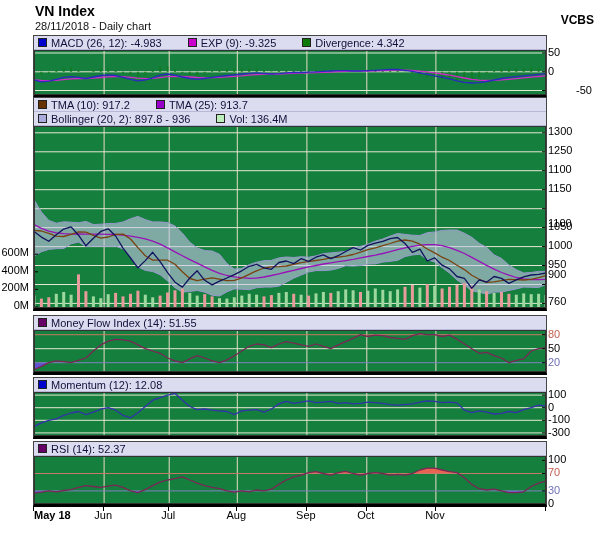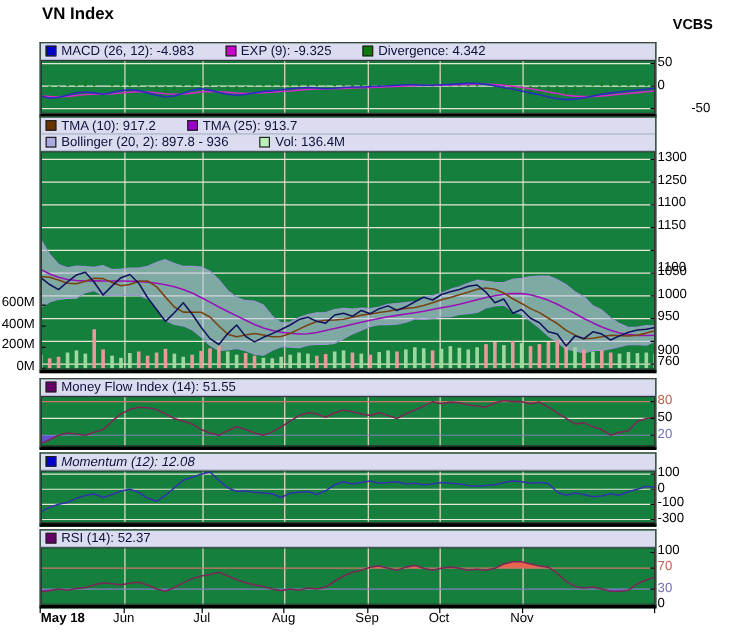--- a/index.html
+++ b/index.html
@@ -16,20 +16,21 @@
   .vol-tick{position:absolute;left:0;width:29px;text-align:right;font-size:11px;color:#000;}
   .xlab{position:absolute;top:509px;font-size:11px;color:#000;transform:translateX(-50%);white-space:nowrap;}
   .xlab-start{position:absolute;top:509px;font-size:11px;font-weight:bold;color:#000;white-space:nowrap;}
   .xtickmark{position:absolute;top:506px;width:1px;height:5px;background:#000;}
 </style>
 </head>
 <body>
 
 <div id="chart-root">
   <div class="hdr-title">VN Index</div>
+  <div class="hdr-sub">28/11/2018 - Daily chart</div>
   <div class="brand">VCBS</div>
 <div class="panel" style="top: 35px;">
       <div class="legend-row">
         <span class="legend-item">
           <span class="swatch" style="background: rgb(0, 0, 204);"></span>
           <span>MACD (26, 12): -4.983</span>
         </span>
         <span class="legend-item">
           <span class="swatch" style="background: rgb(204, 0, 204);"></span>
           <span>EXP (9): -9.325</span>
@@ -264,21 +265,21 @@
     <span class="vol-tick" style="top: 281.4px;">200M</span>
     <span class="vol-tick" style="top: 299px;">0M</span>
     <span class="tick" style="top: 124.825px;">1300</span>
     <span class="tick" style="top: 143.783px;">1250</span>
     <span class="tick" style="top: 162.742px;">1100</span>
     <span class="tick" style="top: 181.7px;">1150</span>
     <span class="tick" style="top: 217px;">1100</span>
     <span class="tick" style="top: 219.617px;">1050</span>
     <span class="tick" style="top: 238.575px;">1000</span>
     <span class="tick" style="top: 257.533px;">950</span>
-    <span class="tick" style="top: 286px;">900</span>
+    <span class="tick" style="top: 268px;">900</span>
     <span class="tick" style="top: 295.45px;">760</span>
     <div class="panel" style="top: 315px;">
       <div class="legend-row">
         <span class="legend-item">
           <span class="swatch" style="background: rgb(102, 0, 102);"></span>
           <span>Money Flow Index (14): 51.55</span>
         </span>
       </div>
       <svg width="512" height="42">
         <line x1="70.1" x2="70.1" y1="0" y2="42" stroke="#E9DBC9"></line>
@@ -299,21 +300,21 @@
         <polyline points="0.0,39.7 7.4,36.4 14.8,32.7 22.3,30.8 29.7,31.7 37.1,32.7 44.5,30.3 51.9,28.0 59.4,21.0 66.8,14.9 74.2,11.2 81.6,9.3 89.0,9.8 96.5,11.2 103.9,14.9 111.3,18.7 118.7,21.0 126.1,23.3 133.6,28.0 141.0,30.8 148.4,32.7 155.8,28.9 163.2,25.7 170.7,28.0 178.1,30.8 185.5,32.7 192.9,29.9 200.3,25.7 207.8,21.0 215.2,16.3 222.6,14.0 230.0,14.9 237.4,17.7 244.9,14.0 252.3,11.7 259.7,13.1 267.1,14.9 274.6,16.3 282.0,14.0 289.4,16.3 296.8,18.7 304.2,14.9 311.7,11.7 319.1,8.4 326.5,4.7 333.9,6.5 341.3,5.1 348.8,5.6 356.2,7.5 363.6,8.4 371.0,9.3 378.4,5.6 385.9,3.7 393.3,4.7 400.7,4.7 408.1,6.5 415.5,5.1 423.0,9.3 430.4,14.0 437.8,18.7 445.2,23.3 452.6,22.4 460.1,25.7 467.5,28.0 474.9,32.7 482.3,30.3 489.7,28.9 497.2,21.0 504.6,18.7 512.0,17.9" fill="none" stroke="#7A2656" stroke-width="1.3" stroke-linejoin="round"></polyline>
         <line x1="508" x2="512" y1="4.7" y2="4.7" stroke="#000"></line>
         <line x1="508" x2="512" y1="18.7" y2="18.7" stroke="#000"></line>
         <line x1="508" x2="512" y1="32.7" y2="32.7" stroke="#000"></line>
         <rect x="0.5" y="0.5" width="511" height="41" fill="none" stroke="#333"></rect>
       </svg>
     </div>
     <span class="tick" style="top: 327.667px; color: rgb(192, 96, 80);">80</span>
     <span class="tick" style="top: 341.667px;">50</span>
     <span class="tick" style="top: 355.667px; color: rgb(112, 112, 184);">20</span>
-    <div class="panel" style="top: 377px; font-style: italic;">
+    <div class="panel" style="top: 377px;">
       <div class="legend-row">
         <span class="legend-item">
           <span class="swatch" style="background: rgb(0, 0, 204);"></span>
           <span>Momentum (12): 12.08</span>
         </span>
       </div>
       <svg width="512" height="44">
         <line x1="70.1" x2="70.1" y1="0" y2="44" stroke="#E9DBC9"></line>
         <line x1="135.2" x2="135.2" y1="0" y2="44" stroke="#E9DBC9"></line>
         <line x1="203.3" x2="203.3" y1="0" y2="44" stroke="#E9DBC9"></line>

